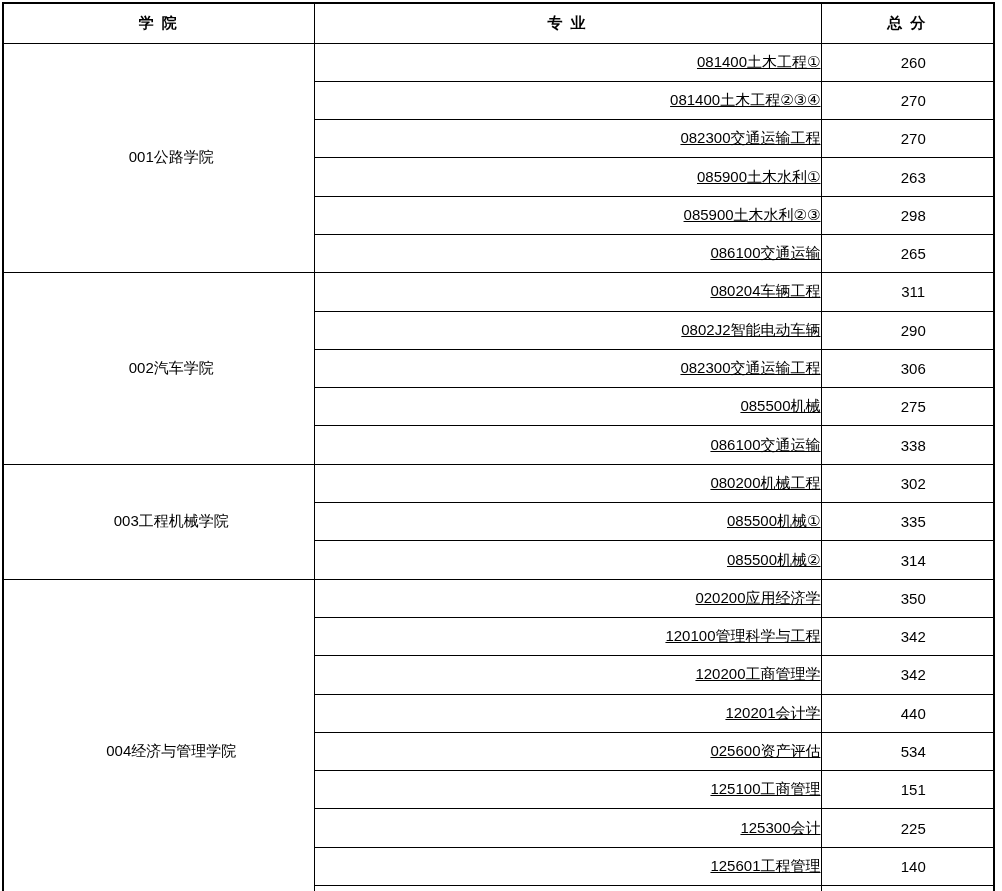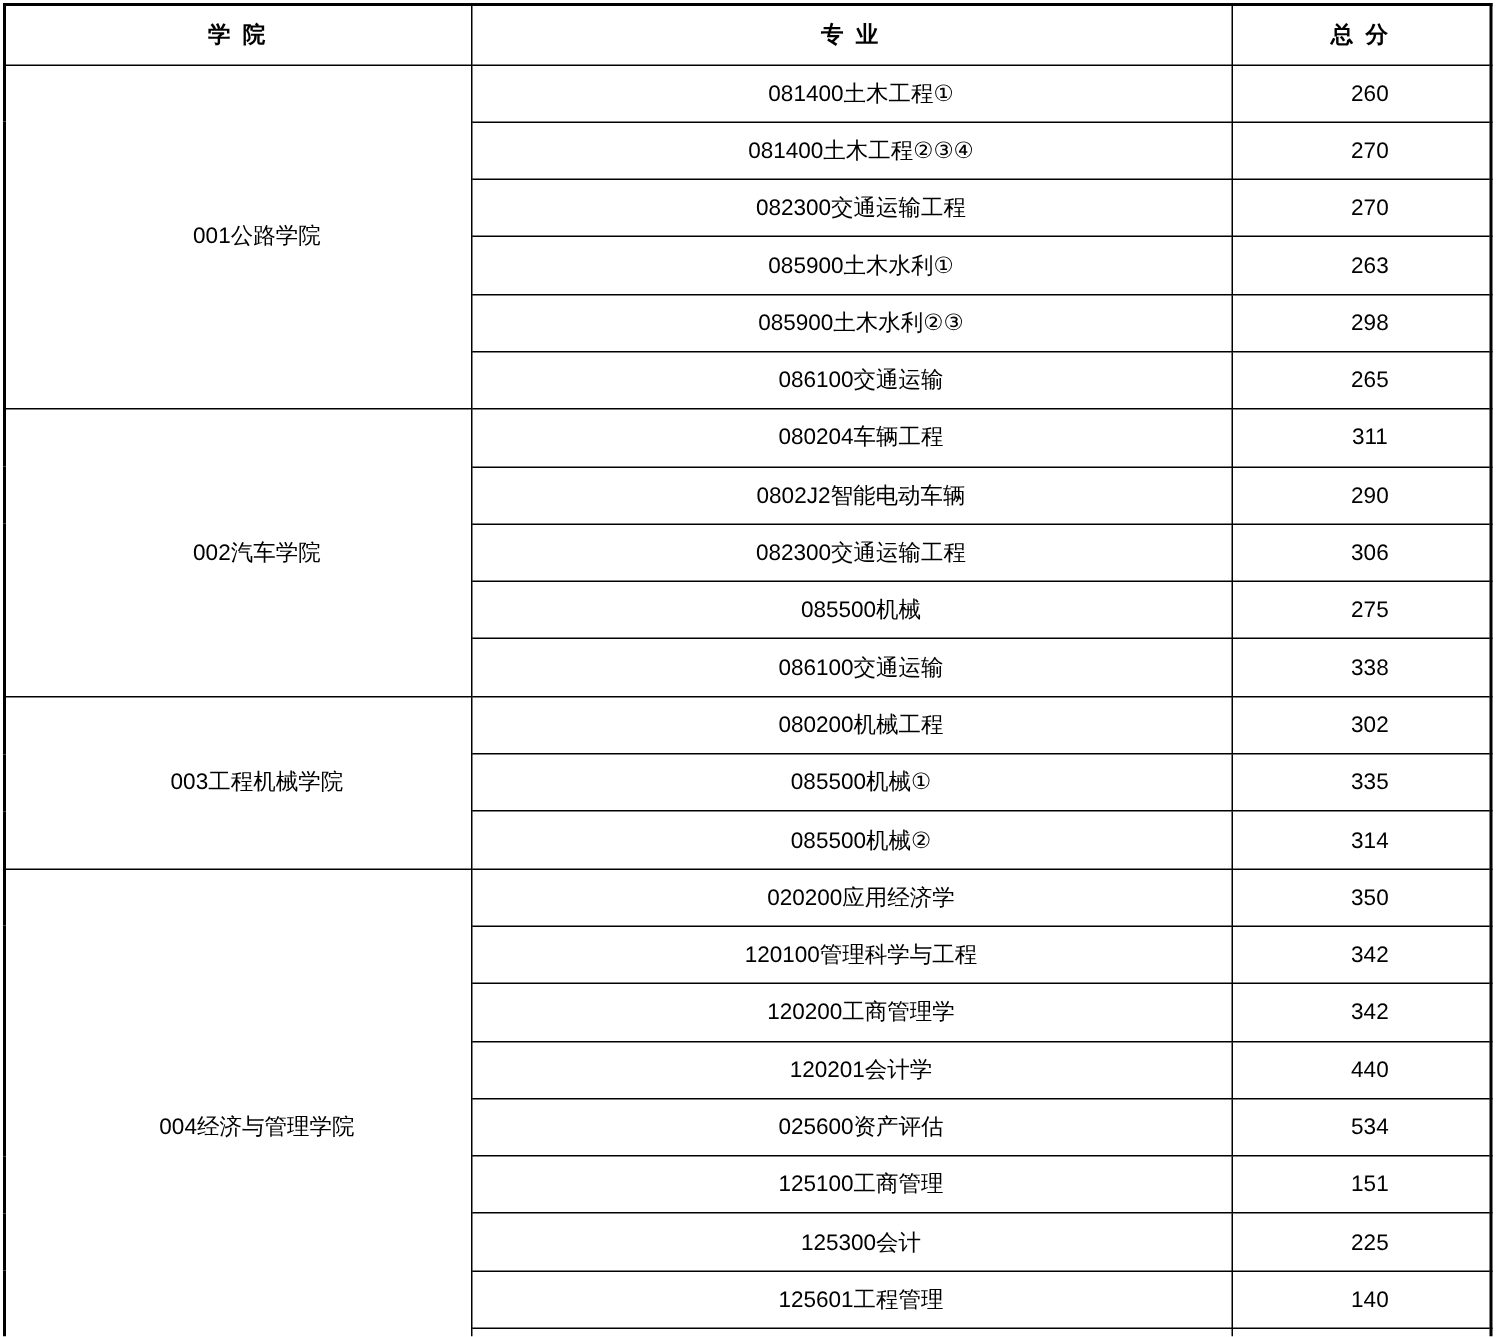--- a/index.html
+++ b/index.html
@@ -37,21 +37,21 @@
     background: #ffffff;
   }
   thead th {
     height: 40px;
     font-weight: bold;
     text-align: center;
     letter-spacing: 2px;
   }
   tbody td { height: 38.3px; }
   td.college { text-align: center; padding-left: 25px; }
-  td.major   { text-align: center; padding-left: 13px; }
+  td.major   { text-align: right; padding-left: 13px; text-decoration: underline; }
   td.score   { text-align: center; padding-left: 12px; }
 </style>
 </head>
 <body>
 
 <div class="page">
   <table class="scores">
     <colgroup>
       <col class="c-college">
       <col class="c-major">

